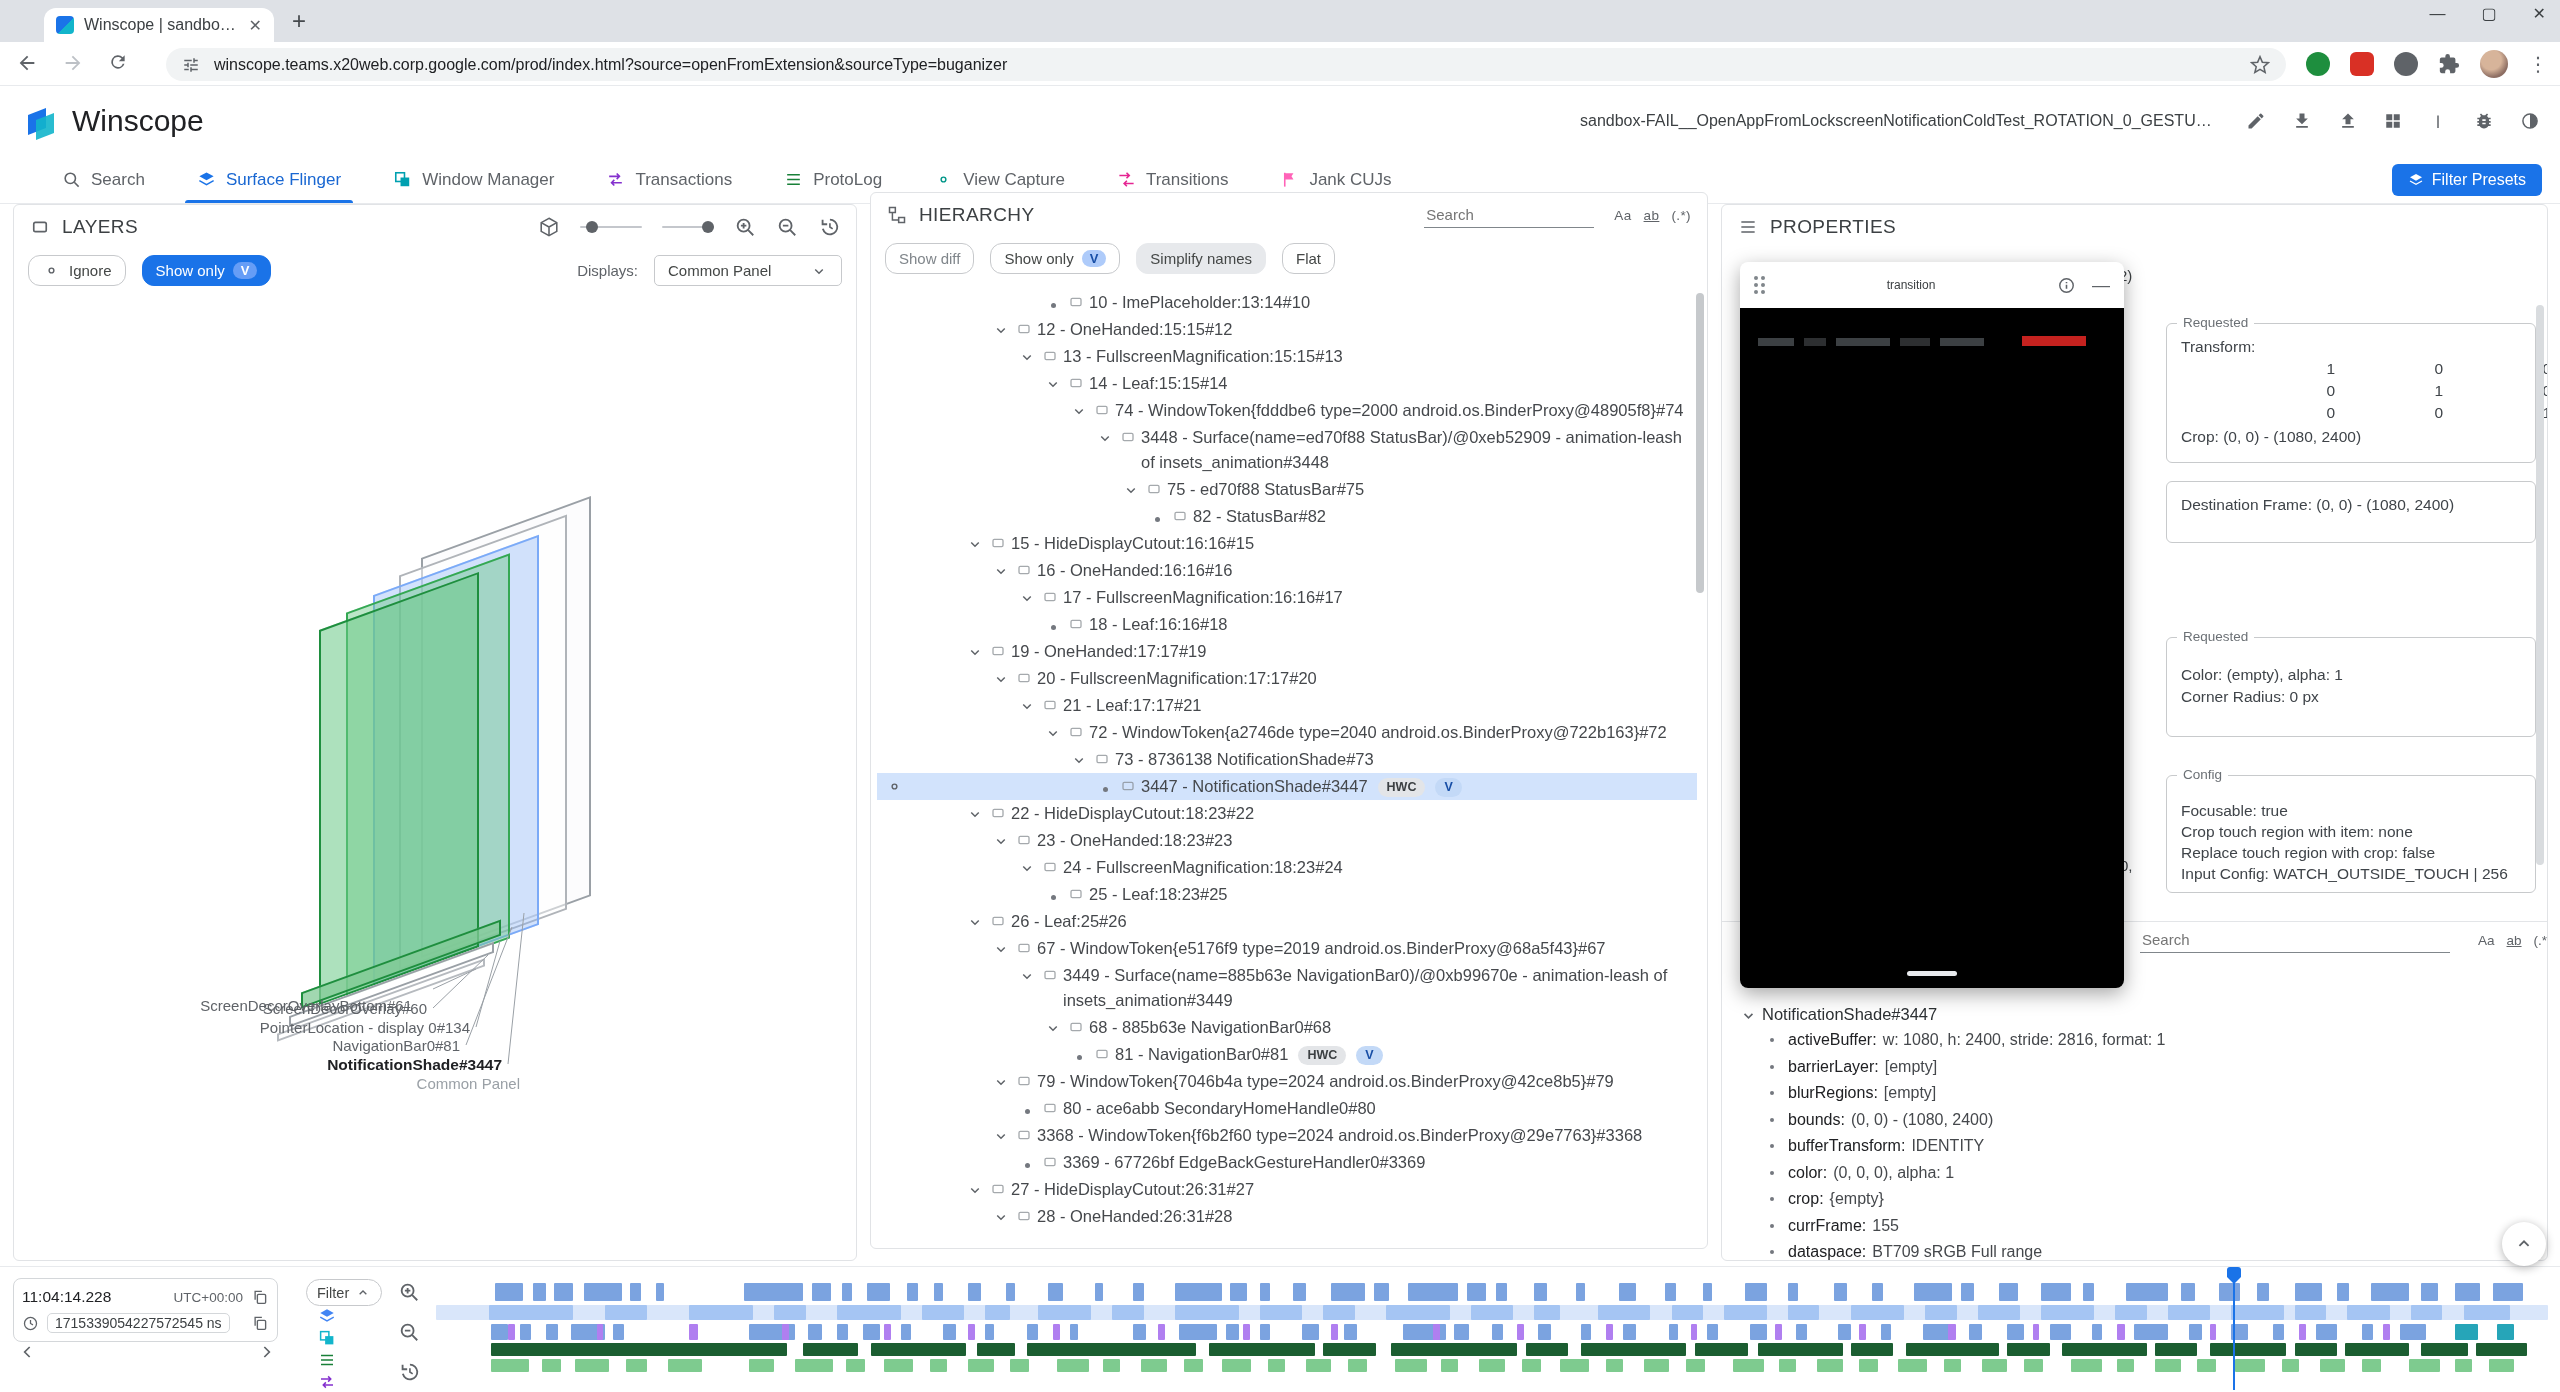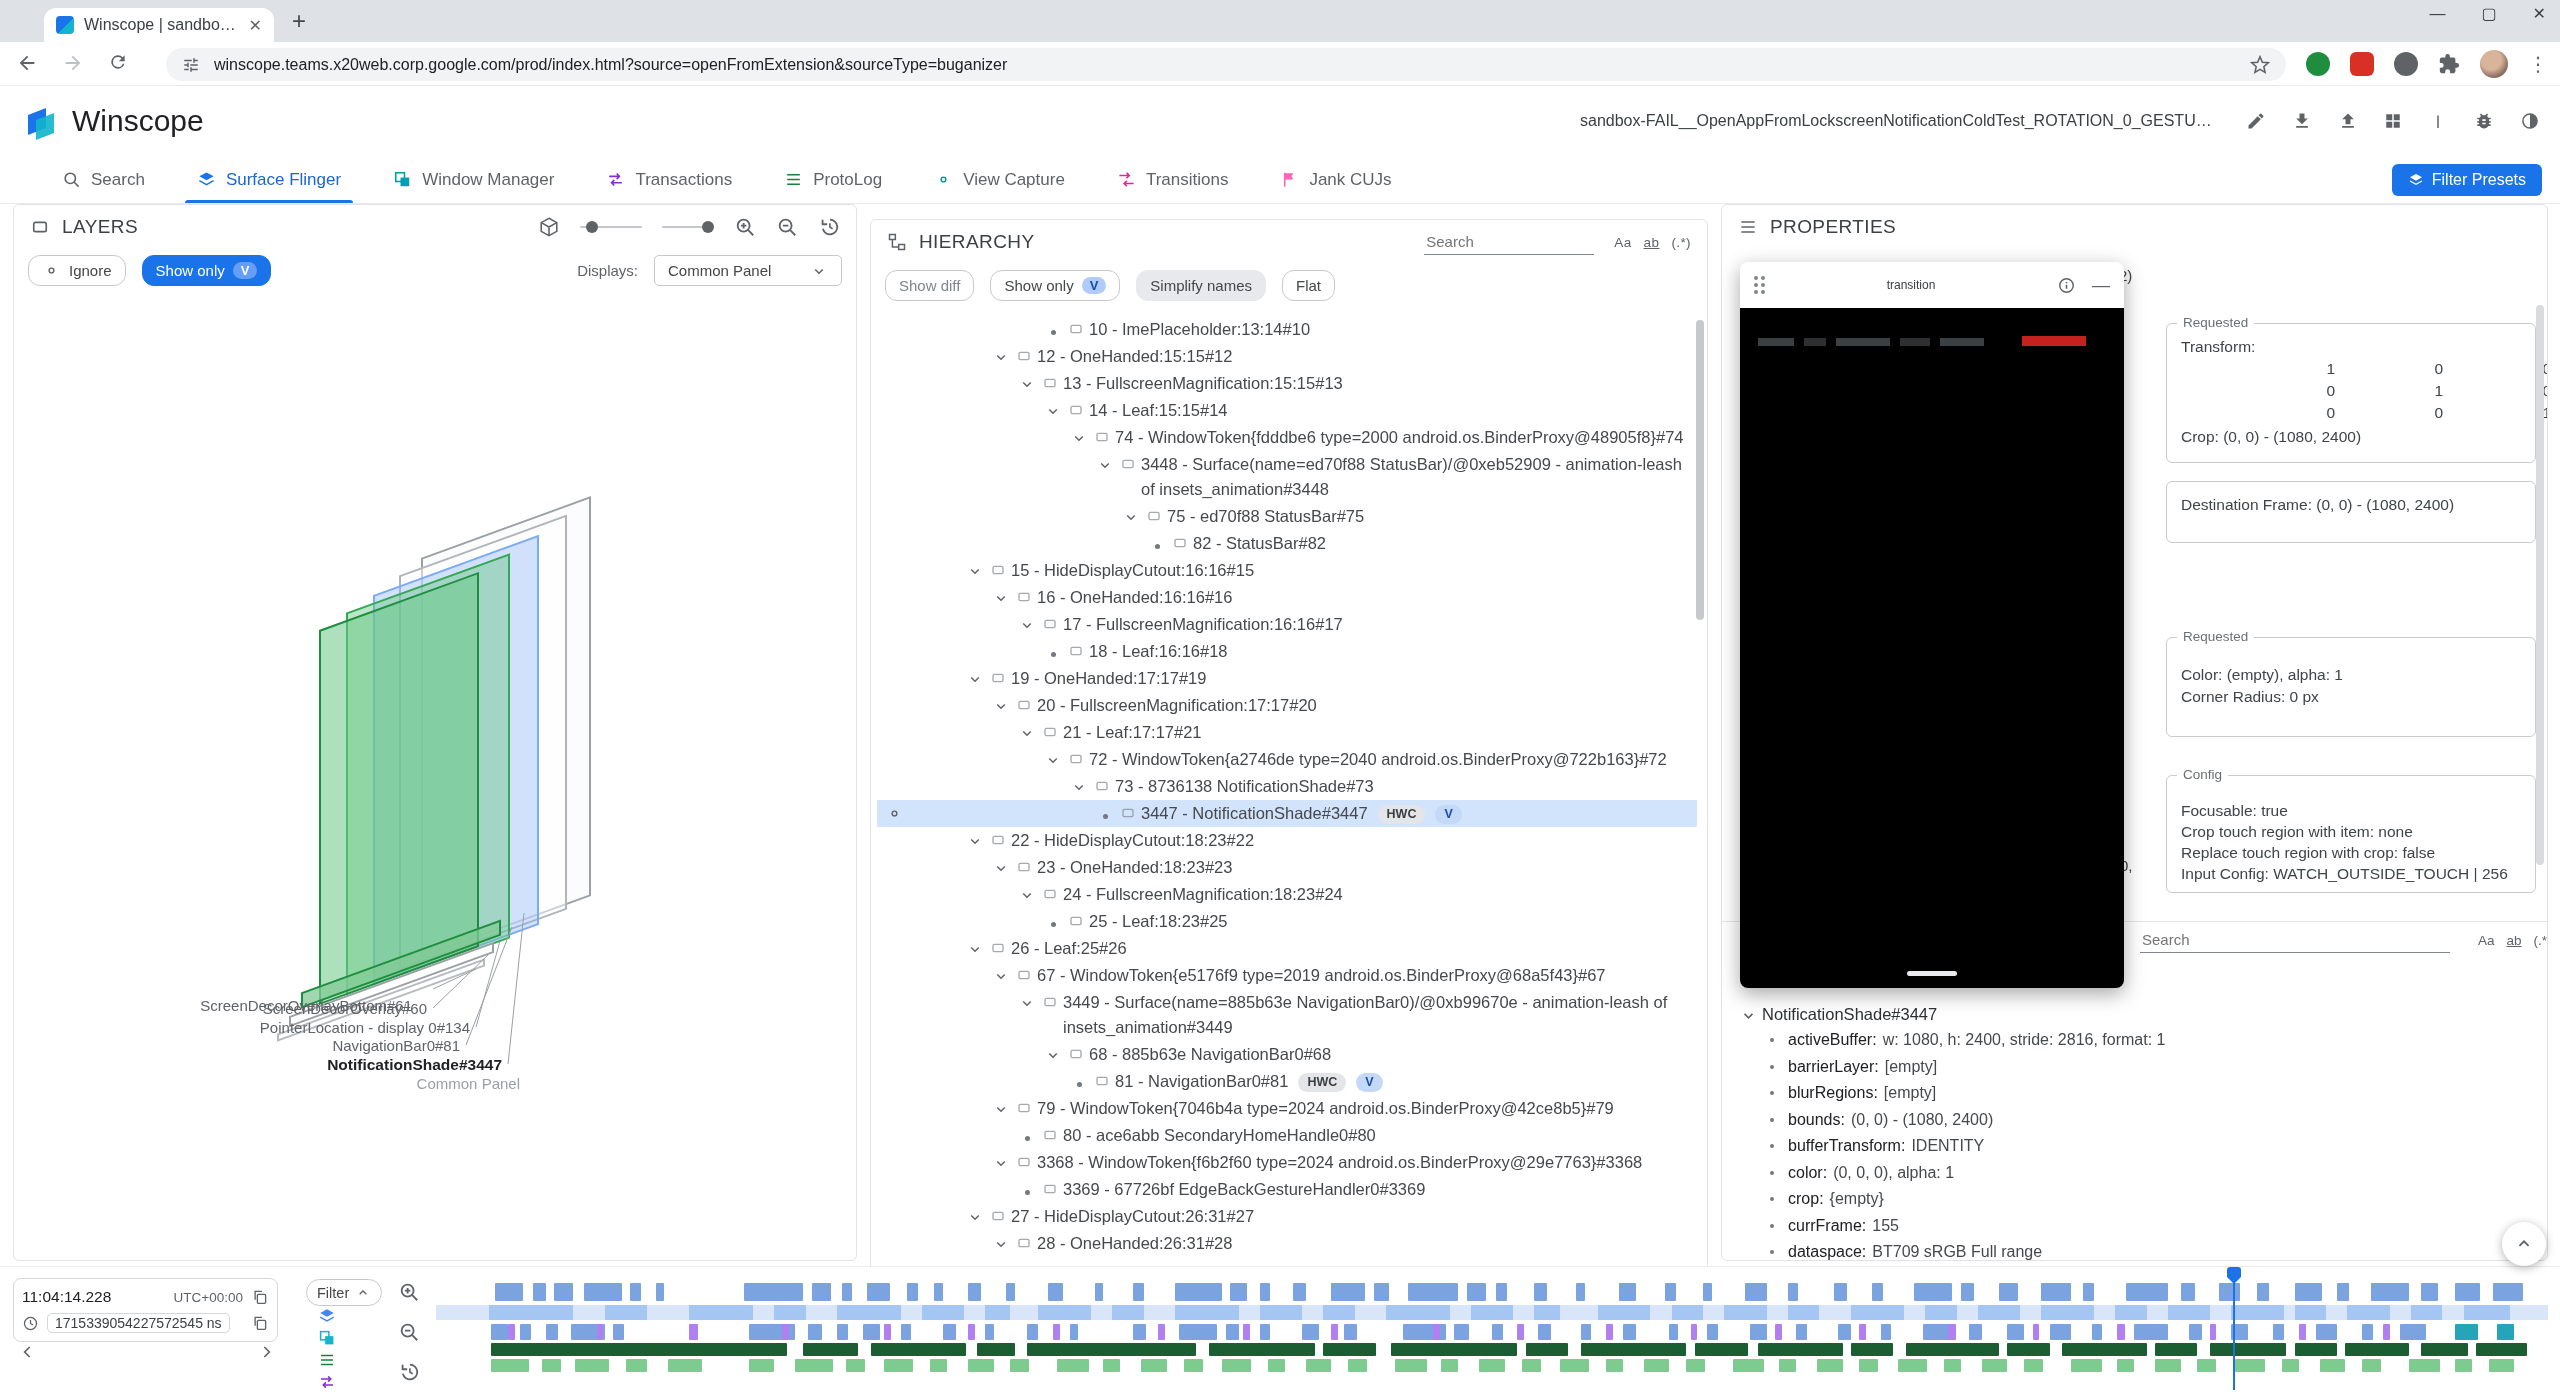--- a/index.html
+++ b/index.html
@@ -29,21 +29,21 @@
 
 #navtabs{position:absolute;left:0;top:156px;right:0;height:48px;background:#fff;border-bottom:1px solid #e8eaed;display:flex;align-items:stretch;padding-left:40px}
 #navtabs-list{display:flex;gap:8px}
 .ntab{display:flex;align-items:center;gap:10px;font-size:17px;color:#5f6368;padding:0 22px;position:relative;white-space:nowrap}
 .ntab.act{color:#1967d2;font-weight:500}
 .ntab.act::after{content:"";position:absolute;left:10px;right:10px;bottom:0;height:3px;background:#1a73e8;border-radius:3px 3px 0 0}
 #filterpresets{position:absolute;right:18px;top:8px;height:32px;background:#1a73e8;color:#ffffff;font-size:16px;border:none;border-radius:6px;padding:0 16px;display:flex;align-items:center;gap:8px}
 
 .panel{position:absolute;background:#fff;border:1px solid #e1e3e6;border-radius:6px;overflow:hidden}
 #p-layers{left:13px;top:204px;width:844px;height:1057px}
-#p-hier{left:870px;top:219px;width:838px;height:1057px}
+#p-hier{left:870px;top:192px;width:838px;height:1057px}
 #p-props{left:1721px;top:204px;width:827px;height:1057px}
 .phead{height:44px;display:flex;align-items:center;gap:12px;padding:0 16px;font-size:19px;font-weight:500;letter-spacing:.4px;color:#3c4043}
 .pbtns{display:flex;align-items:center;gap:16px;padding:6px 14px}
 .chipbtn{height:31px;border:1px solid #c7c9cc;border-radius:12px;display:inline-flex;align-items:center;gap:8px;padding:0 13px;font-size:15px;color:#444746;background:#fff;white-space:nowrap}
 .chipbtn.dim{color:#80868b}
 .chipbtn.filled{background:#e7e9ec;border-color:#e7e9ec}
 .chipbtn.blue{background:#1a73e8;border-color:#1a73e8;color:#fff}
 .vbadge{background:#aecbfa;color:#174ea6;font-weight:700;font-size:13px;border-radius:10px;padding:1px 8px}
 .blue .vbadge{background:#669df6;color:#fff}
 .hicons{margin-left:auto;display:flex;align-items:center;gap:20px}

